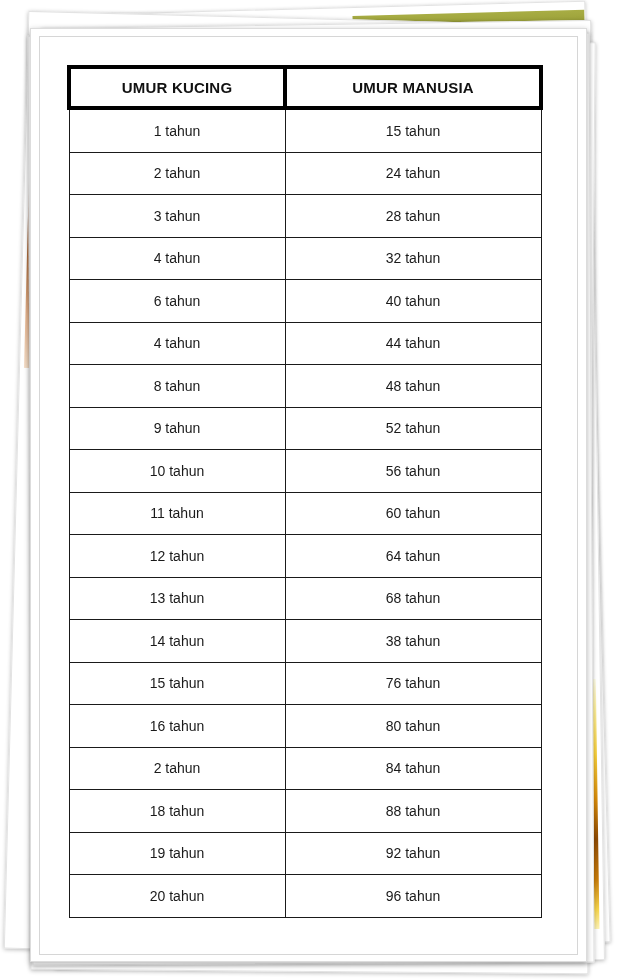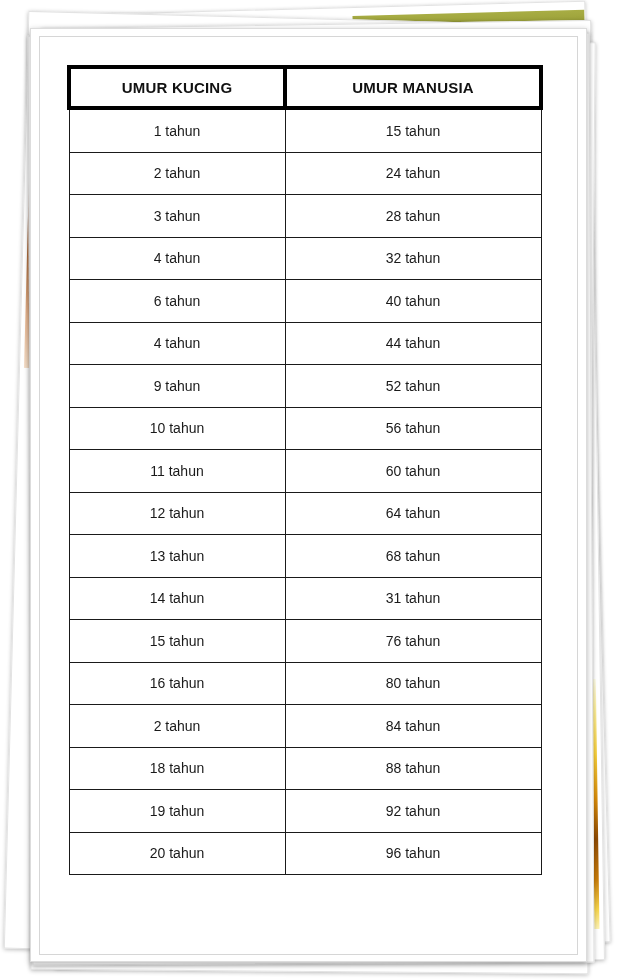--- a/index.html
+++ b/index.html
@@ -233,20 +233,24 @@
             </tr>
             <tr>
               <td>6 tahun</td>
               <td>40 tahun</td>
             </tr>
             <tr>
               <td>4 tahun</td>
               <td>44 tahun</td>
             </tr>
             <tr>
+              <td>8 tahun</td>
+              <td>48 tahun</td>
+            </tr>
+            <tr>
               <td>9 tahun</td>
               <td>52 tahun</td>
             </tr>
             <tr>
               <td>10 tahun</td>
               <td>56 tahun</td>
             </tr>
             <tr>
               <td>11 tahun</td>
               <td>60 tahun</td>
@@ -254,21 +258,21 @@
             <tr>
               <td>12 tahun</td>
               <td>64 tahun</td>
             </tr>
             <tr>
               <td>13 tahun</td>
               <td>68 tahun</td>
             </tr>
             <tr>
               <td>14 tahun</td>
-              <td>31 tahun</td>
+              <td>38 tahun</td>
             </tr>
             <tr>
               <td>15 tahun</td>
               <td>76 tahun</td>
             </tr>
             <tr>
               <td>16 tahun</td>
               <td>80 tahun</td>
             </tr>
             <tr>

